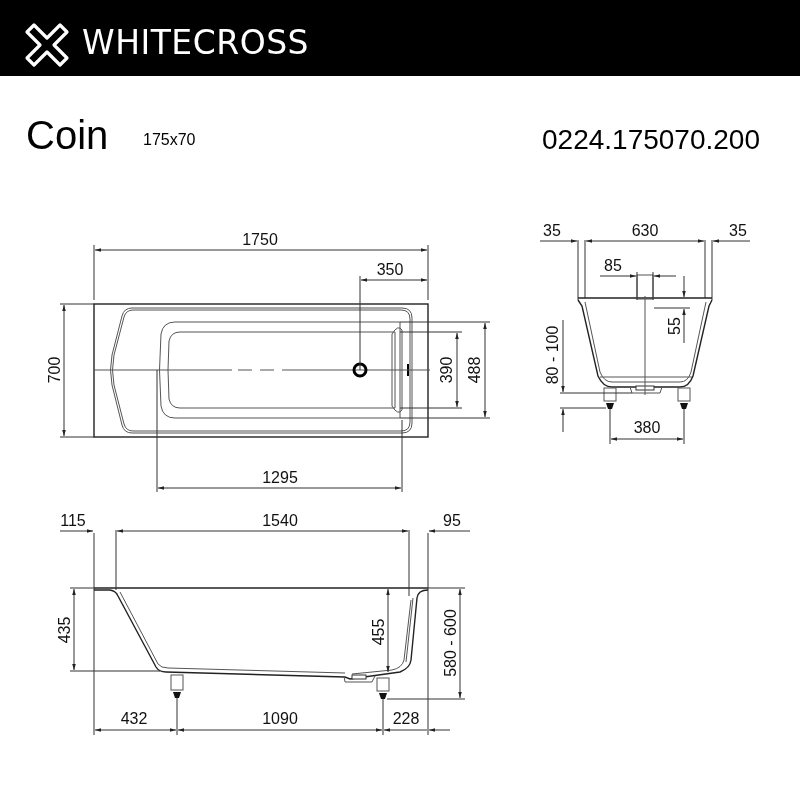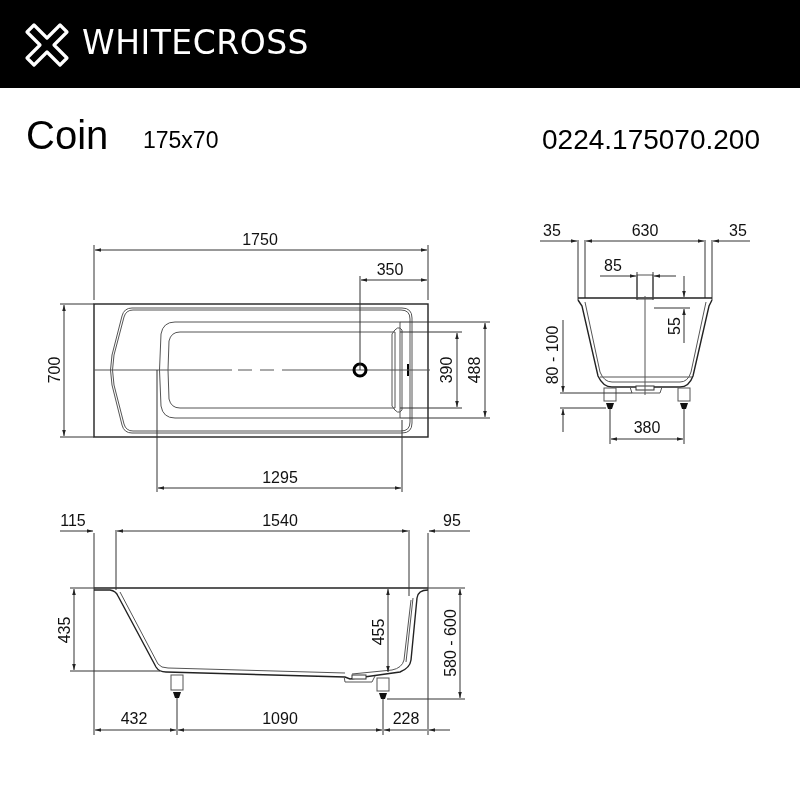--- a/index.html
+++ b/index.html
@@ -1,23 +1,23 @@
 <!DOCTYPE html>
 <html><head>
 <meta charset="utf-8">
 <style>
   html, body { margin:0; padding:0; }
   body { width:800px; height:800px; background:#ffffff; position:relative; overflow:hidden;
          font-family:"Liberation Sans", sans-serif; color:#000; }
-  .header { position:absolute; left:0; top:0; width:800px; height:88px; background:#000; }
+  .header { position:absolute; left:0; top:0; width:800px; height:76px; background:#000; }
   .logo-icon { position:absolute; left:22px; top:20px; width:50px; height:50px; }
   .brand { position:absolute; left:82px; top:20px; color:#fff; font-family:"DejaVu Sans", sans-serif;
            font-size:33px; letter-spacing:0.5px; line-height:46px; font-weight:normal; }
   .title { position:absolute; left:26px; top:112px; font-size:40px; font-weight:normal; line-height:46px; }
-  .size { position:absolute; left:143px; top:127px; font-size:23px; line-height:26px; }
+  .size { position:absolute; left:143px; top:127px; font-size:16px; line-height:26px; }
   .code { position:absolute; right:40px; top:127px; font-size:28px; line-height:26px; }
   svg.drawing { position:absolute; left:0; top:0; }
   .dim { font-family:"Liberation Sans", sans-serif; font-size:16px; fill:#111; }
   .ln { stroke:#333; stroke-width:1; fill:none; }
   .ol { stroke:#222; stroke-width:1.4; fill:none; }
   .th { stroke:#555; stroke-width:1; fill:none; }
 </style>
 </head>
 <body>
 

